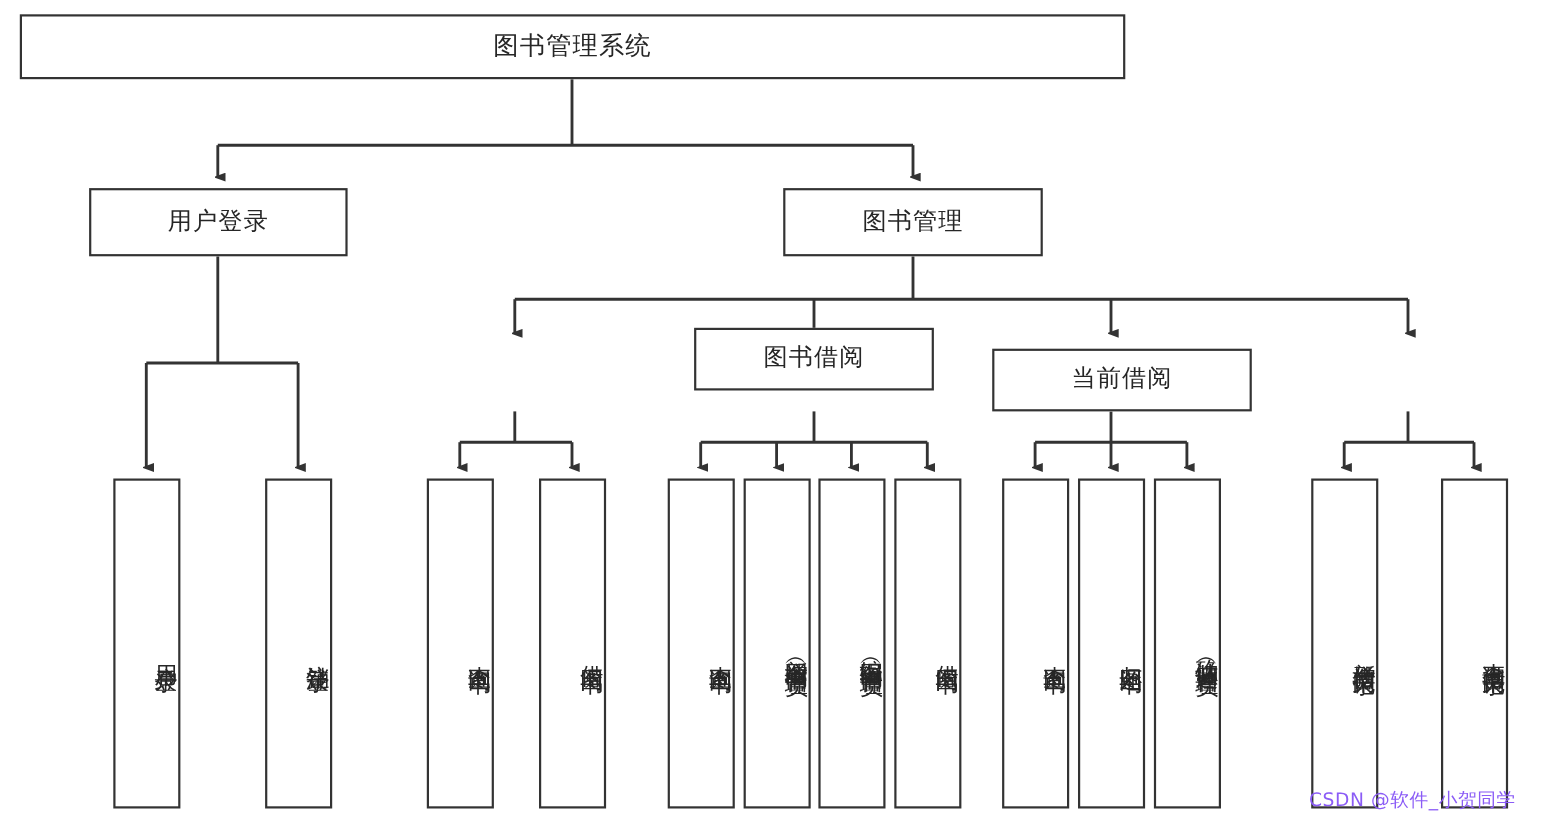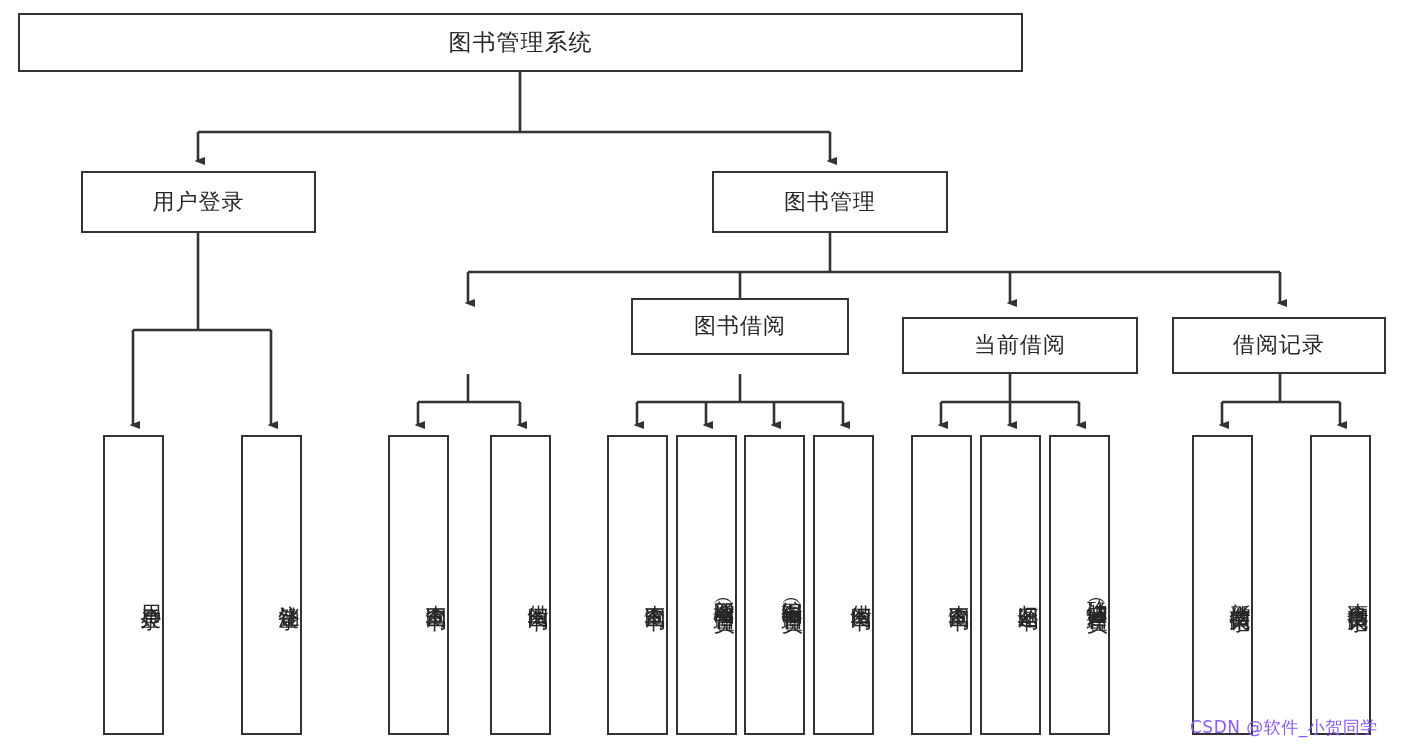--- a/index.html
+++ b/index.html
@@ -134,23 +134,20 @@
   <div class="node h" style="left:712px; top:171px; width:236px; height:62px;">
     <span>图书管理</span>
   </div>
 
   <div class="node h" style="left:631px; top:298px; width:218px; height:57px;">
     <span>图书借阅</span>
   </div>
   <div class="node h" style="left:902px; top:317px; width:236px; height:57px;">
     <span>当前借阅</span>
   </div>
-  <div class="node h" style="left:1172px; top:317px; width:214px; height:57px;">
-    <span>借阅记录</span>
-  </div>
 
   <div class="node v" style="left:103px; top:435px; width:61px; height:300px;">
     <span class="vlabel">用户登录</span>
   </div>
   <div class="node v" style="left:241px; top:435px; width:61px; height:300px;">
     <span class="vlabel">注销登录</span>
   </div>
 
   <div class="node v" style="left:388px; top:435px; width:61px; height:300px;">
     <span class="vlabel">查询图书</span>

